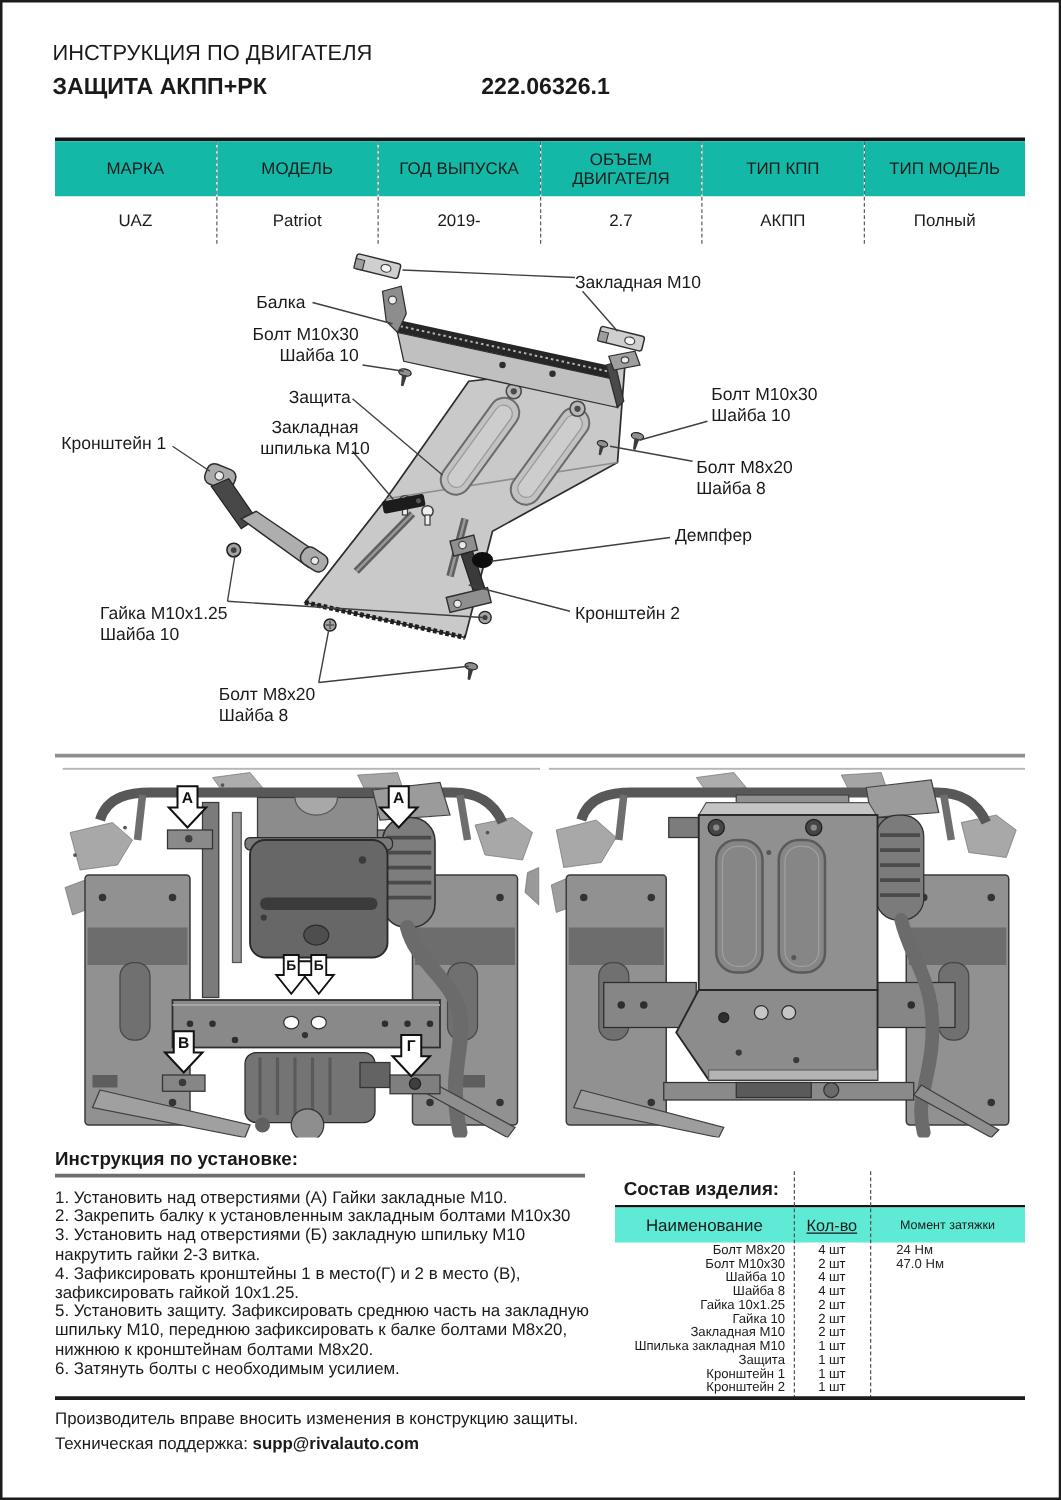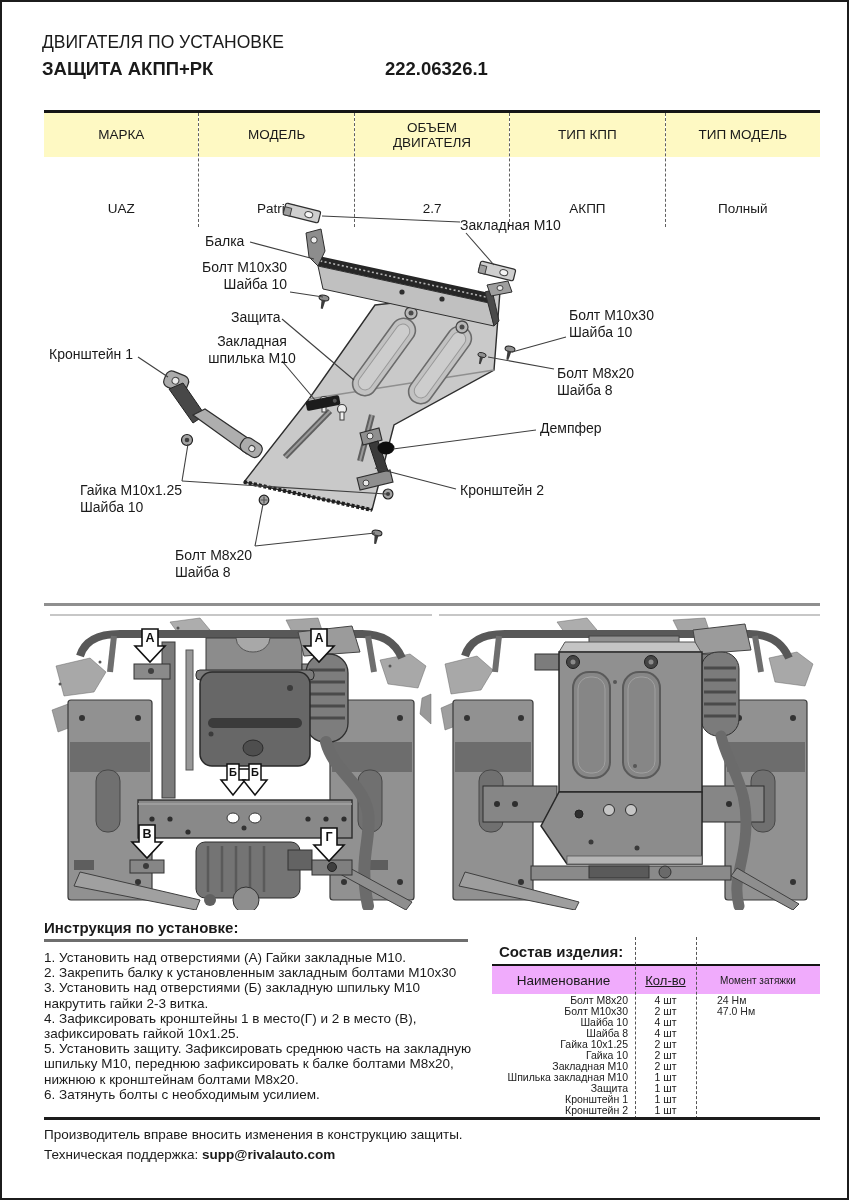--- a/index.html
+++ b/index.html
@@ -11,43 +11,43 @@
     color:#1a1a1a; overflow:hidden;
   }
   
   .doc-type  { position:absolute; left:40px; top:30px;  font-size:17.5px; }
   .doc-prod  { position:absolute; left:40px; top:56px;  font-size:18.5px; font-weight:bold; }
   .doc-part  { position:absolute; left:383px; top:56px; font-size:18.5px; font-weight:bold; }
   
   .spec-table { position:absolute; left:42px; top:108px; width:776px; display:flex; border-top:3px solid #151515; }
   .spec-col { flex:1 1 0; min-width:0; }
   .spec-col + .spec-col { border-left:1.5px dashed #606060; }
-  .spec-head { height:44px; background:#fef9c3; display:flex; align-items:center; justify-content:center;
+  .spec-head { height:44px; background:#14b8a6; display:flex; align-items:center; justify-content:center;
                text-align:center; font-size:13.5px; line-height:1.12; padding:0 16px; }
-  .spec-val  { height:38px; display:flex; align-items:center; justify-content:center; font-size:13.5px;margin-top:32px; }
+  .spec-val  { height:38px; display:flex; align-items:center; justify-content:center; font-size:13.5px; }
   
   .diagram { position:absolute; left:40px; top:195px; width:780px; height:410px; }
   .diagram svg { position:absolute; left:0; top:0; }
   .dlabel { position:absolute; font-size:14px; line-height:17px; white-space:nowrap; color:#1a1a1a; }
   .ta-r { text-align:right; }
   .ta-c { text-align:center; }
   
   .photo-rule { position:absolute; left:42px; top:601px; width:776px; height:3px; background:#8f8f8f; }
   .photo { position:absolute; top:612px; }
   .photo-left  { left:48px; }
   .photo-right { left:437px; }
   
   .instr-title { position:absolute; left:42px; top:917px; font-size:15px; font-weight:bold; }
   .instr-rule  { position:absolute; left:42px; top:937px; width:424px; height:2.5px; background:#6e6e6e; }
   .instr-steps { position:absolute; left:42px; top:948px; width:434px; font-size:13.5px; line-height:15.2px; }
   
   .parts { position:absolute; left:490px; top:935px; width:328px; height:182px; }
   .parts-title { position:absolute; left:7px; top:6px; font-size:15px; font-weight:bold; }
   .parts-table { position:absolute; left:0; top:27px; width:328px; border-top:2.5px solid #151515; }
-  .parts-head { display:flex; height:28px; background:#f0abfc; align-items:center; }
+  .parts-head { display:flex; height:28px; background:#5eead4; align-items:center; }
   .ph-name   { width:143px; text-align:center; font-size:13.5px; }
   .ph-qty    { width:61px;  text-align:center; font-size:13px;text-decoration:underline; }
   .ph-torque { width:124px; text-align:center; font-size:10px; }
   .parts-row { display:flex; height:11px; align-items:center; }
   .pr-name   { width:143px; text-align:right; padding-right:7px; box-sizing:border-box; font-size:10.5px; }
   .pr-qty    { width:61px;  text-align:center; font-size:10.5px; }
   .pr-torque { width:124px; text-align:left; padding-left:21px; box-sizing:border-box; font-size:10.5px; color:#2a2a2a; }
   .parts-row:first-child .pr-torque { font-size:12.5px; color:#111; }
   .parts-dash { position:absolute; top:0; height:182px; border-left:1.5px dashed #555; }
   .dash-1 { left:143px; } .dash-2 { left:204px; }
@@ -55,32 +55,36 @@
   .divider { position:absolute; left:42px; top:1115px; width:776px; height:3px; background:#1c1c1c; }
   .footer-1 { position:absolute; left:42px; top:1125px; font-size:13.5px; }
   .footer-2 { position:absolute; left:42px; top:1145px; font-size:13.5px; }
   .footer-2 b { font-weight:bold; }
 </style>
 </head>
 <body>
 
 <div class="page">
 
-  <div class="doc-type">ДВИГАТЕЛЯ ПО УСТАНОВКЕ</div>
+  <div class="doc-type">ИНСТРУКЦИЯ ПО ДВИГАТЕЛЯ</div>
   <div class="doc-prod">ЗАЩИТА АКПП+РК</div>
   <div class="doc-part">222.06326.1</div>
 
   <div class="spec-table">
     <div class="spec-col">
       <div class="spec-head">МАРКА</div>
       <div class="spec-val">UAZ</div>
     </div>
     <div class="spec-col">
       <div class="spec-head">МОДЕЛЬ</div>
       <div class="spec-val">Patriot</div>
+    </div>
+    <div class="spec-col">
+      <div class="spec-head">ГОД ВЫПУСКА</div>
+      <div class="spec-val">2019-</div>
     </div>
     <div class="spec-col">
       <div class="spec-head">ОБЪЕМ ДВИГАТЕЛЯ</div>
       <div class="spec-val">2.7</div>
     </div>
     <div class="spec-col">
       <div class="spec-head">ТИП КПП</div>
       <div class="spec-val">АКПП</div>
     </div>
     <div class="spec-col">

